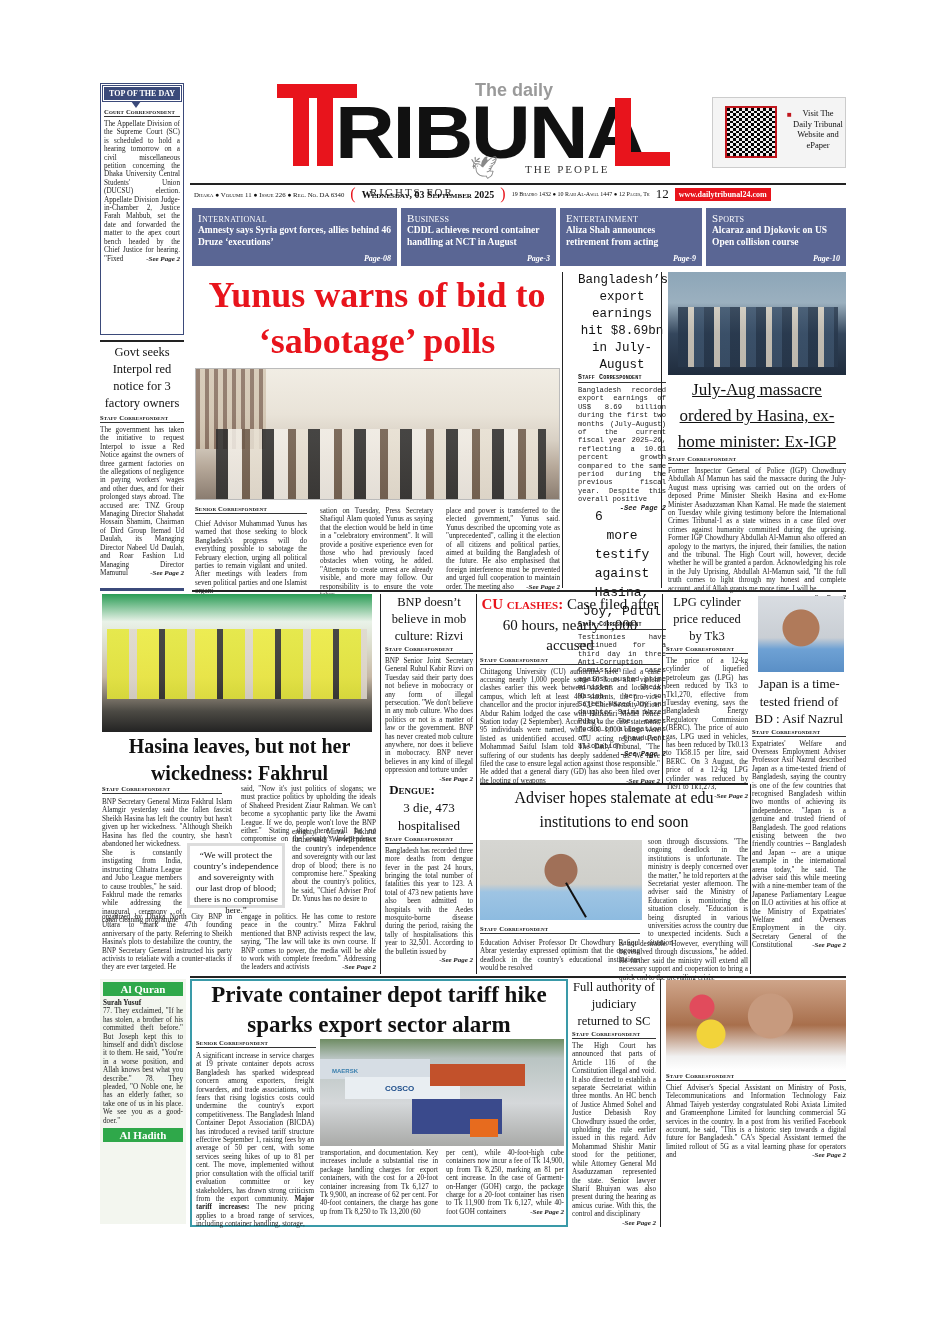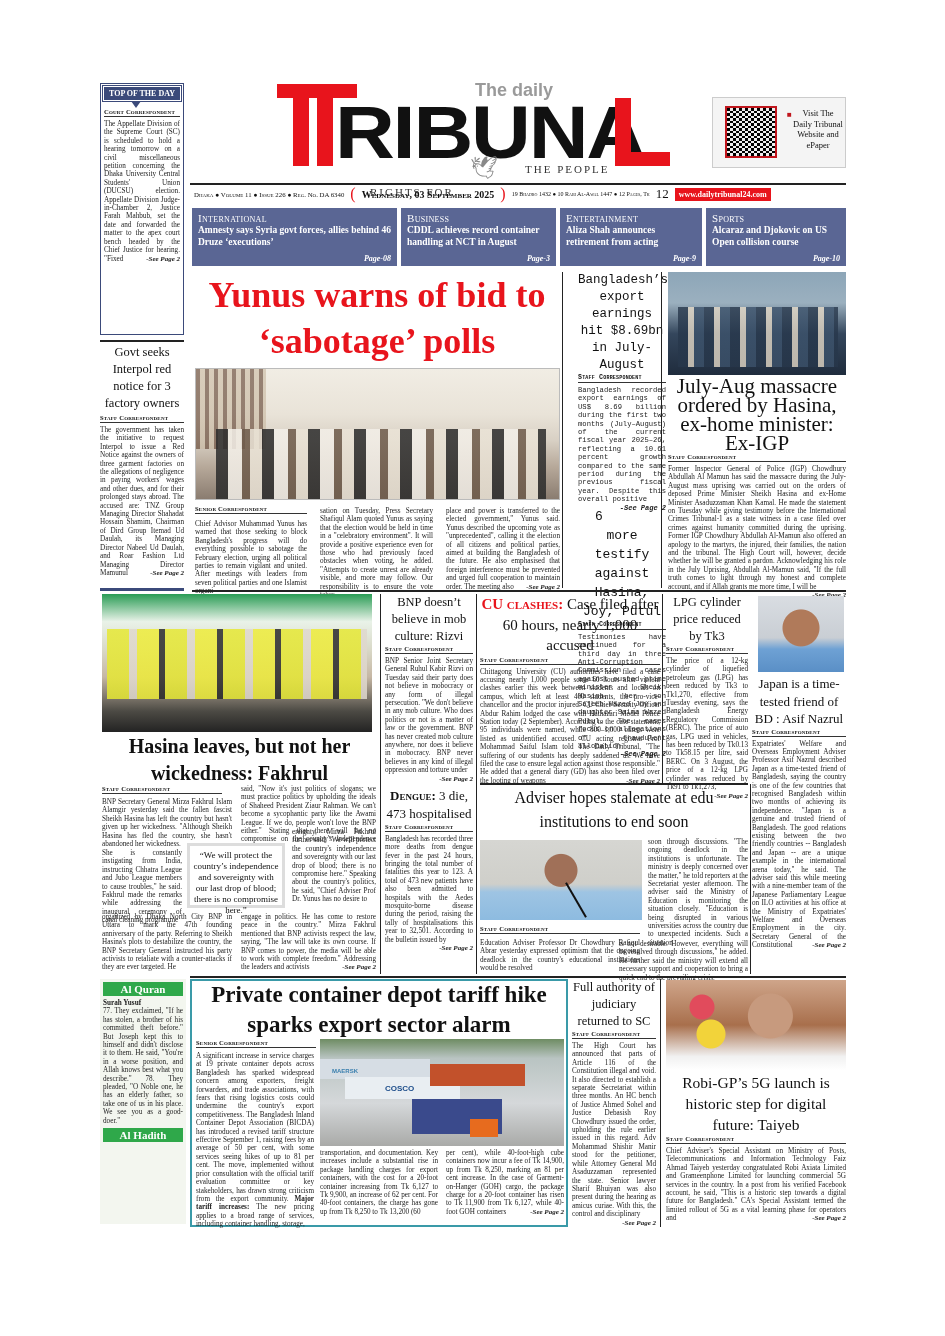--- a/index.html
+++ b/index.html
@@ -122,21 +122,21 @@
   <div class="head" style="font-size:13px;line-height:19px;margin-top:3px;">6 more testify against Hasina, Joy, Putul</div>
   <div class="byline">Staff Correspondent</div>
   <div class="body-text"><span>Testimonies have continued for a third day in three Anti-Corruption Commission cases against ousted prime minister Sheikh Hasina, her son Sajeeb Wazed Joy and daughter Saima Wazed Putul. The cases focus on allegations of fraudulent allocation</span> <span class="see">-See Page 2</span></div>
 </div>
 <div class="vrule" style="left:661px;top:272px;height:316px;"></div>
 
 <div class="photo" style="left:668px;top:272px;width:178px;height:103px;background:linear-gradient(180deg,#8da6b8 0%,#9bb0bf 30%,#34465c 60%,#1f2c3d 100%);">
   <div class="abs" style="left:10px;top:35px;width:160px;height:60px;background:repeating-linear-gradient(90deg,#27374b 0 10px,#e4d9c7 10px 16px,#3c526b 16px 26px);opacity:0.8;"></div>
 </div>
 <div class="abs" style="left:668px;top:377px;width:178px;">
-  <div class="head" style="font-size:21px;line-height:19px;">July-Aug massacre ordered by Hasina, ex-home minister: Ex-IGP</div>
+  <div class="head" style="font-size:17px;line-height:26px;text-decoration:underline;">July-Aug massacre ordered by Hasina, ex-home minister: Ex-IGP</div>
   <div class="byline">Staff Correspondent</div>
   <div class="body-text"><span>Former Inspector General of Police (IGP) Chowdhury Abdullah Al Mamun has said the massacre during the July-August mass uprising was carried out on the orders of deposed Prime Minister Sheikh Hasina and ex-Home Minister Asaduzzaman Khan Kamal. He made the statement on Tuesday while giving testimony before the International Crimes Tribunal-1 as a state witness in a case filed over crimes against humanity committed during the uprising. Former IGP Chowdhury Abdullah Al-Mamun also offered an apology to the martyrs, the injured, their families, the nation and the tribunal. The High Court will, however, decide whether he will be granted a pardon. Acknowledging his role in the July Uprising, Abdullah Al-Mamun said, "If the full truth comes to light through my honest and complete account, and if Allah grants me more time, I will be</span> <span class="see">-See Page 2</span></div>
 </div>
 
 <div class="hrule" style="left:192px;top:590px;width:654px;height:1.5px;"></div>
 
 <div class="photo" style="left:102px;top:594px;width:270px;height:138px;background:linear-gradient(180deg,#2a9c55 0%,#e9f2e8 20%,#d9d9c8 40%,#c6b7a4 60%,#4c4a44 85%,#232323 100%);">
   <div class="abs" style="left:5px;top:35px;width:260px;height:70px;background:repeating-linear-gradient(90deg,#e6e834 0 22px,#dfd8cd 22px 30px,#eeec3a 30px 52px,#2b2b2b 52px 58px);opacity:0.85;"></div>
 </div>
 <div class="vrule" style="left:380px;top:594px;height:380px;"></div>
@@ -149,21 +149,21 @@
 <div class="abs body-text" style="left:102px;top:913px;width:130px;">organized by Dhaka North City BNP in Uttara to mark the 47th founding anniversary of the party. Referring to Sheikh Hasina's plots to destabilize the country, the BNP Secretary General instructed his party activists to retaliate with a counter-attacks if they are ever targeted. He</div>
 <div class="abs body-text" style="left:241px;top:785px;width:135px;">said, "Now it's just politics of slogans; we must practice politics by upholding the ideals of Shaheed President Ziaur Rahman. We can't become a sycophantic party like the Awami League. If we do, people won't love the BNP either." Stating that there will be no compromise on the country's independence and sov-</div>
 <div class="abs body-text" style="left:292px;top:828px;width:84px;">ereignty, Mirza Fakhrul further said, "We will protect the country's independence and sovereignty with our last drop of blood; there is no compromise here." Speaking about the country's politics, he said, "Chief Adviser Prof Dr. Yunus has no desire to</div>
 <div class="abs body-text" style="left:241px;top:913px;width:135px;"><span>engage in politics. He has come to restore peace in the country." Mirza Fakhrul mentioned that BNP activists respect the law, saying, "The law will take its own course. If BNP comes to power, the media will be able to work with complete freedom." Addressing the leaders and activists</span> <span class="see">-See Page 2</span></div>
 <div class="pullquote serif">“We will protect the country’s independence and sovereignty with our last drop of blood; there is no compromise here.”</div>
 
 <div class="abs" style="left:385px;top:594px;width:88px;">
   <div class="head" style="font-size:12.5px;line-height:17px;">BNP doesn’t believe in mob culture: Rizvi</div>
   <div class="byline">Staff Correspondent</div>
   <div class="body-text"><span>BNP Senior Joint Secretary General Ruhul Kabir Rizvi on Tuesday said their party does not believe in mobocracy or any form of illegal persecution. "We don't believe in any mob culture. Who does politics or not is a matter of law or the government. BNP has never created mob culture anywhere, nor does it believe in mobocracy. BNP never believes in any kind of illegal oppression and torture under</span> <span class="see">-See Page 2</span></div>
-  <div class="head" style="font-size:13px;line-height:18px;margin-top:12px;"><span style="font-variant:small-caps;font-weight:bold;">Dengue:</span> <span>3 die, 473 hospitalised</span></div>
+  <div class="head" style="font-size:13px;line-height:18px;margin-top:6px;"><span style="font-variant:small-caps;font-weight:bold;">Dengue:</span> <span>3 die, 473 hospitalised</span></div>
   <div class="byline">Staff Correspondent</div>
   <div class="body-text"><span>Bangladesh has recorded three more deaths from dengue fever in the past 24 hours, bringing the total number of fatalities this year to 123. A total of 473 new patients have also been admitted to hospitals with the Aedes mosquito-borne disease during the period, raising the tally of hospitalisations this year to 32,501. According to the bulletin issued by</span> <span class="see">-See Page 2</span></div>
 </div>
 <div class="vrule" style="left:476px;top:594px;height:380px;"></div>
 
 <div class="abs" style="left:480px;top:594px;width:180px;">
   <div class="head" style="font-size:15px;line-height:20.5px;"><span style="color:#e8141c;font-variant:small-caps;font-weight:bold;">CU clashes:</span> <span>Case filed after 60 hours, nearly 1,000 accused</span></div>
   <div class="byline">Staff Correspondent</div>
   <div class="body-text"><span>Chittagong University (CU) authorities have filed a case accusing nearly 1,000 people some 60 hours after violent clashes earlier this week between students and locals on campus, which left at least 400 students, the pro-vice-chancellor and the proctor injured. CU Chief Security Officer Abdur Rahim lodged the case with Hathazari Model Police Station today (2 September). According to the case statement, 95 individuals were named, while 800–1,000 others were listed as unidentified accused. CU acting registrar Prof Mohammad Saiful Islam told The Daily Tribunal, "The suffering of our students has deeply saddened us. We have filed the case to ensure legal action against those responsible." He added that a general diary (GD) has also been filed over the looting of weapons</span> <span class="see">-See Page 2</span></div>
 </div>
@@ -222,16 +222,15 @@
 
 <div class="abs" style="left:572px;top:979px;width:84px;">
   <div class="head" style="font-size:12.5px;line-height:17px;">Full authority of judiciary returned to SC</div>
   <div class="byline">Staff Correspondent</div>
   <div class="body-text"><span>The High Court has announced that parts of Article 116 of the Constitution illegal and void. It also directed to establish a separate Secretariat within three months. An HC bench of Justice Ahmed Sohel and Justice Debasish Roy Chowdhury issued the order, upholding the rule earlier issued in this regard. Adv Mohammad Shishir Manir stood for the petitioner, while Attorney General Md Asaduzzaman represented the state. Senior lawyer Sharif Bhuiyan was also present during the hearing as amicus curiae. With this, the control and disciplinary</span> <span class="see">-See Page 2</span></div>
 </div>
 <div class="vrule" style="left:660px;top:979px;height:248px;"></div>
 
 <div class="photo" style="left:666px;top:980px;width:180px;height:90px;background:radial-gradient(circle at 58% 40%,#c79a7e 0 22px,transparent 23px),radial-gradient(circle at 20% 30%,#e14b5c 0 12px,transparent 13px),radial-gradient(circle at 25% 60%,#f2d33a 0 14px,transparent 15px),linear-gradient(180deg,#cfa58a 0%,#a86f4c 50%,#f1f1f1 85%,#fff 100%);"></div>
 <div class="abs" style="left:666px;top:1072px;width:180px;">
-  <div class="head" style="font-size:15.5px;line-height:21px;">Robi-GP’s 5G launch is historic step for digital future: Taiyeb</div>
   <div class="byline">Staff Correspondent</div>
   <div class="body-text"><span>Chief Adviser's Special Assistant on Ministry of Posts, Telecommunications and Information Technology Faiz Ahmad Taiyeb yesterday congratulated Robi Axiata Limited and Grameenphone Limited for launching commercial 5G services in the country. In a post from his verified Facebook account, he said, "This is a historic step towards a digital future for Bangladesh." CA's Special Assistant termed the limited rollout of 5G as a vital learning phase for operators and</span> <span class="see">-See Page 2</span></div>
 </div>
 
 </body></html>

